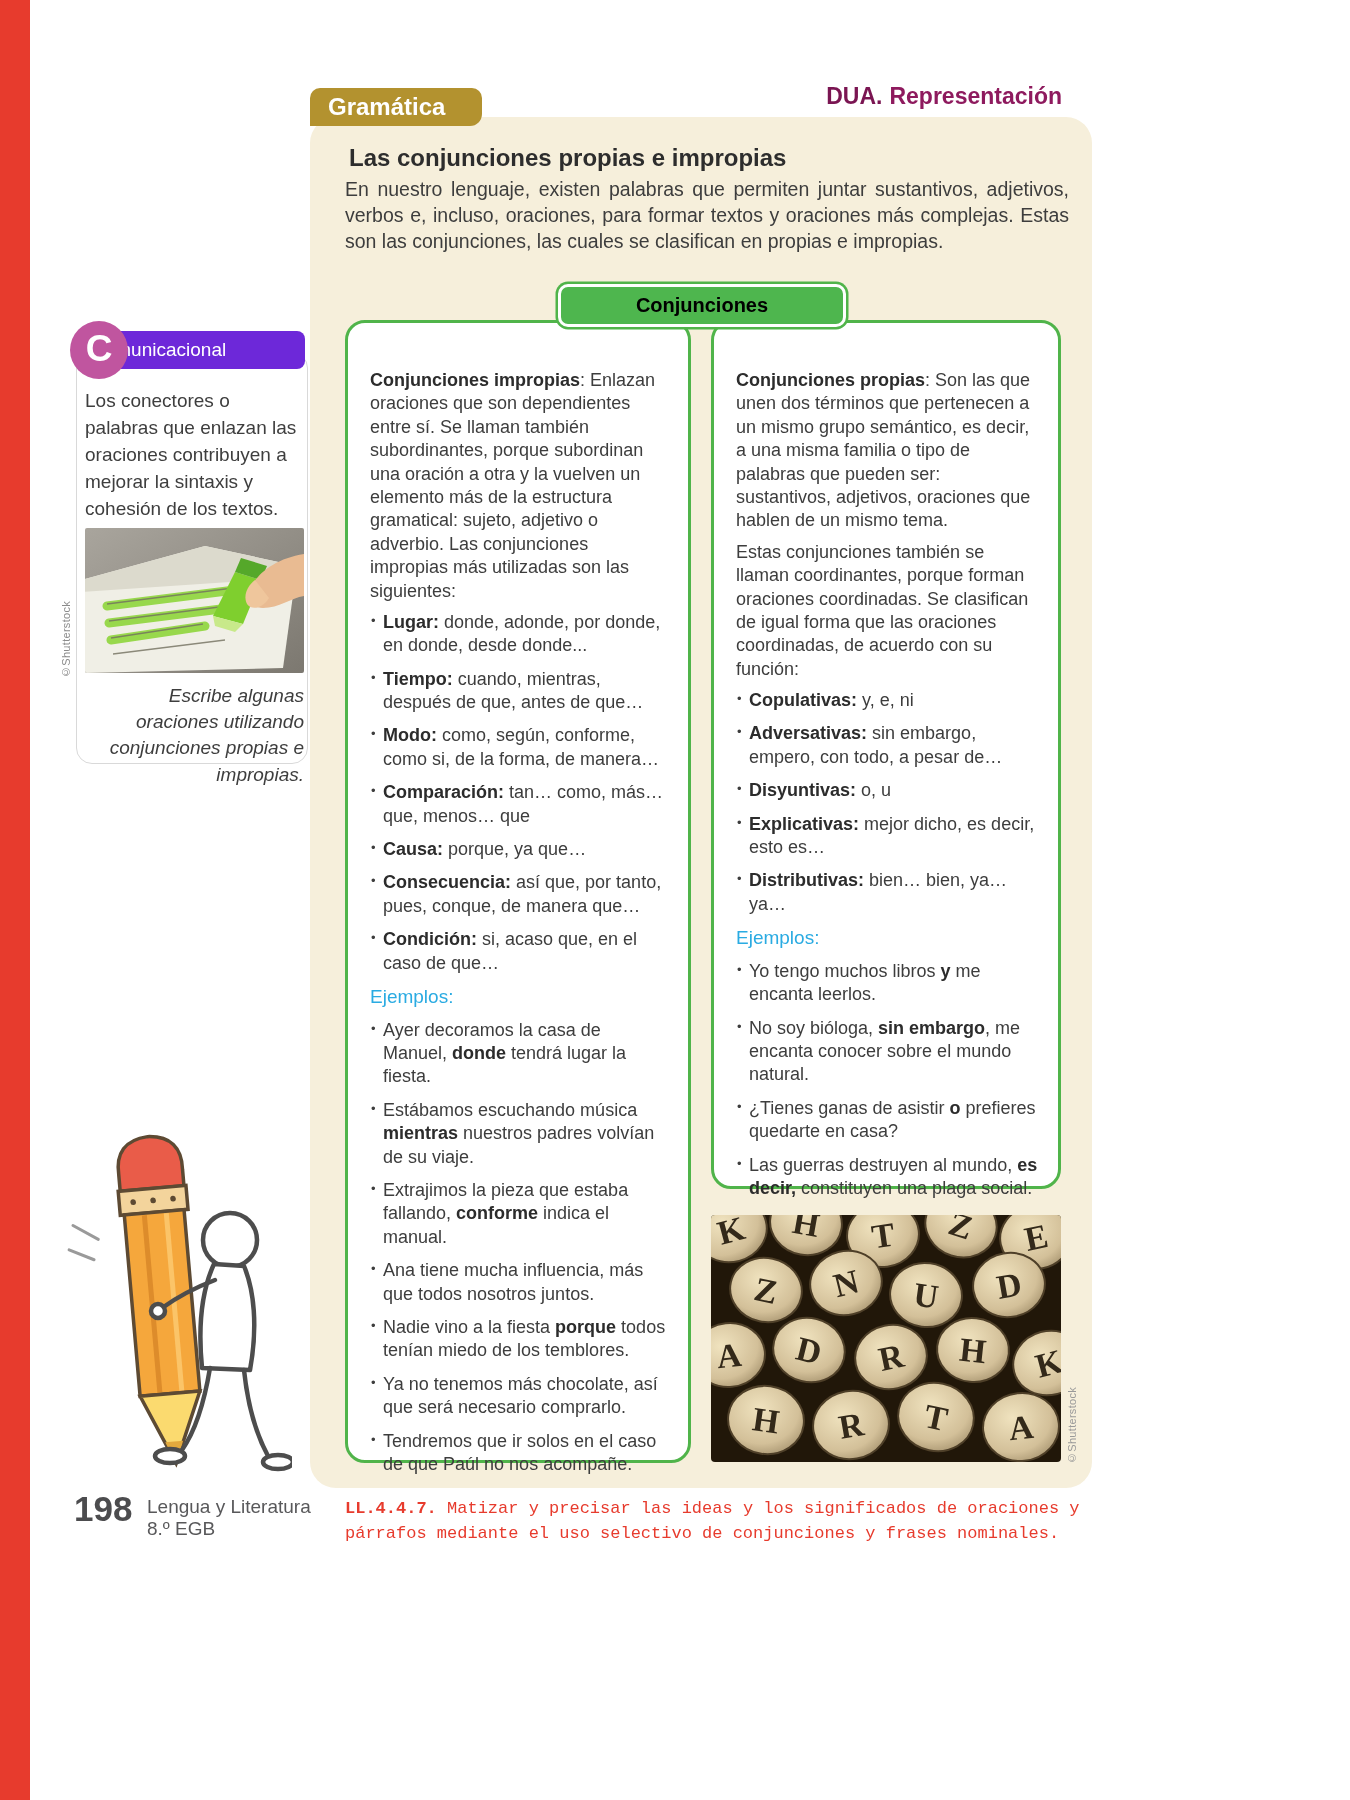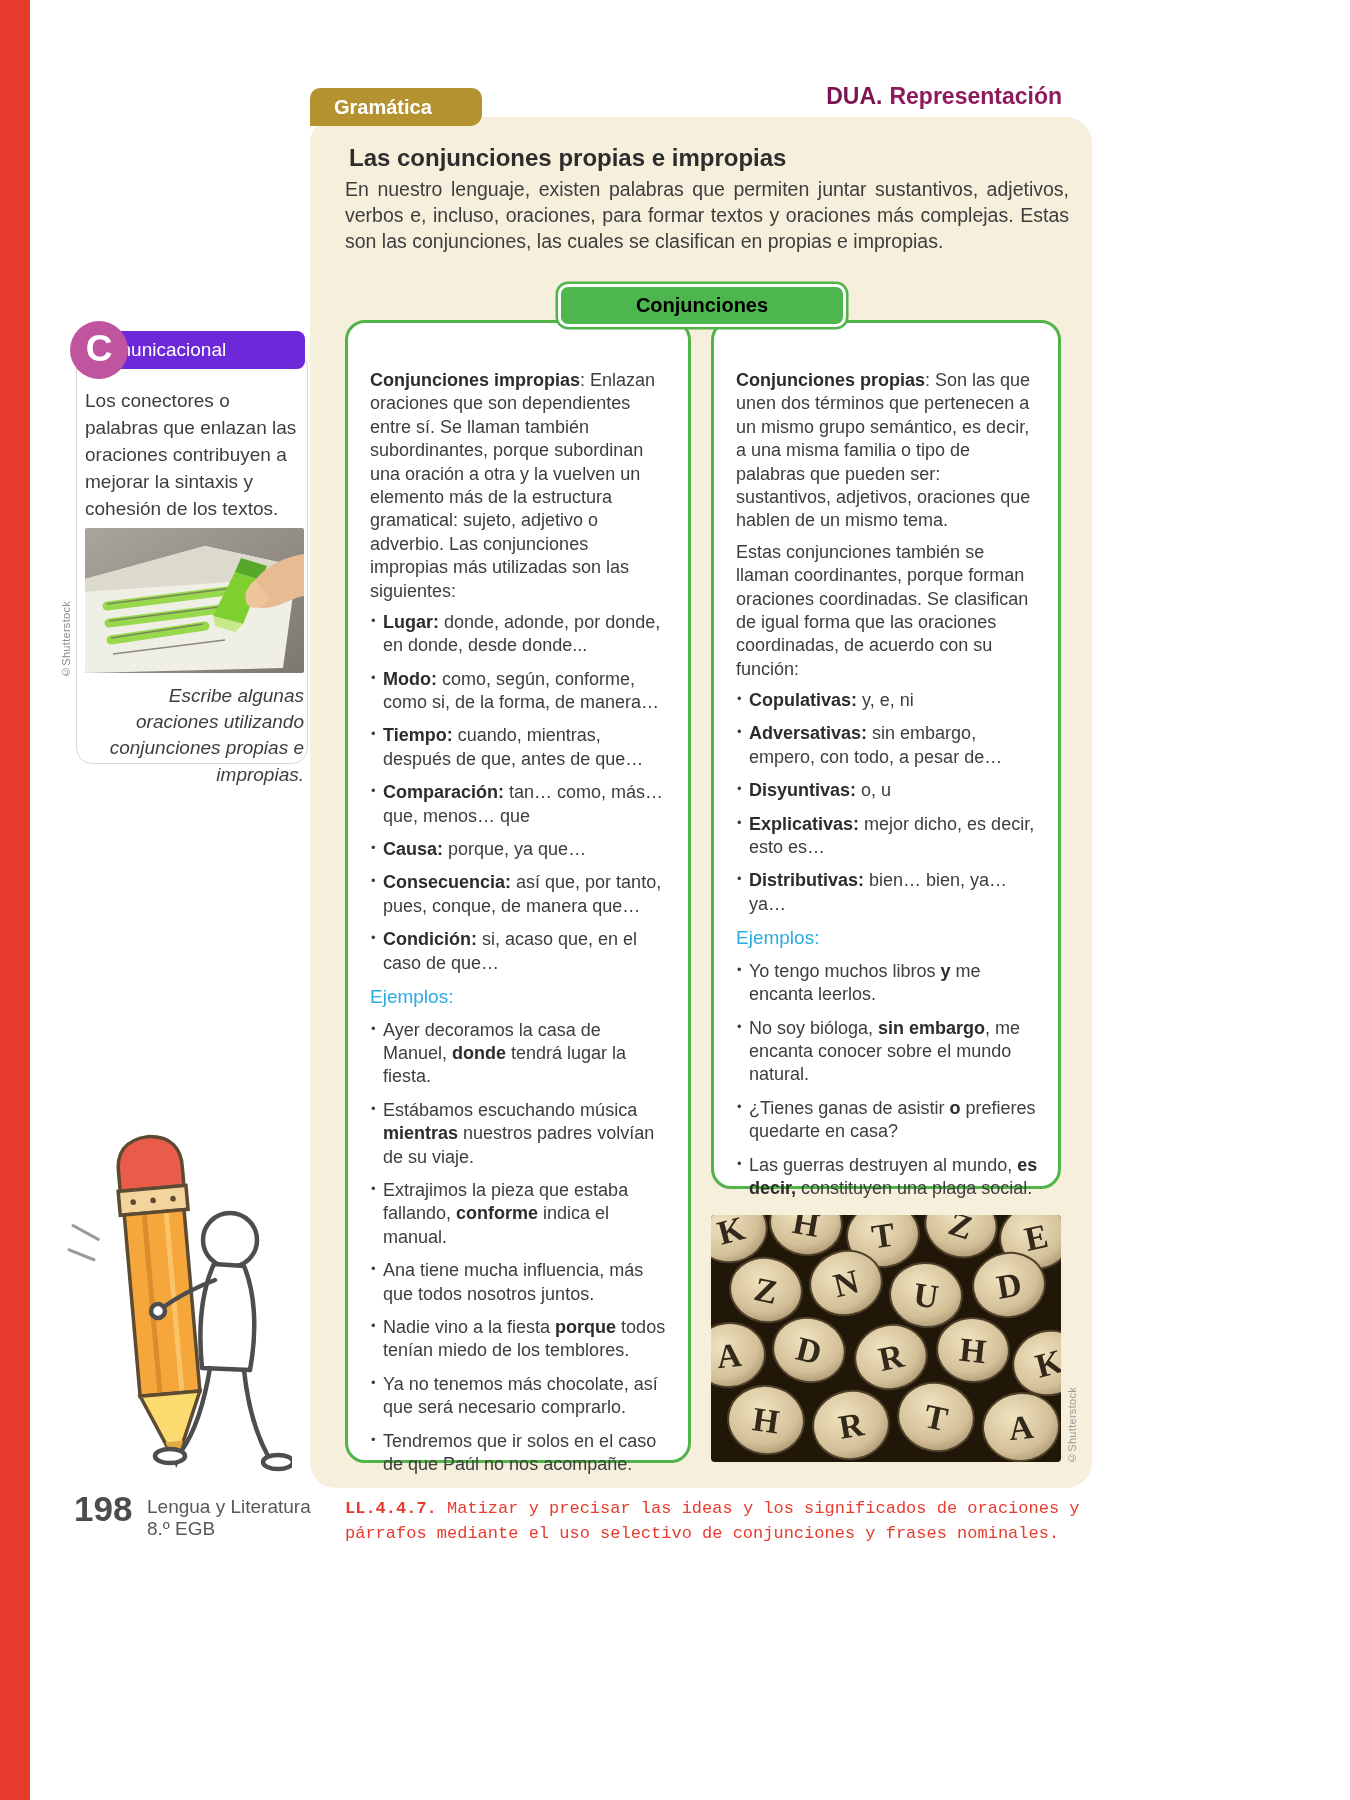--- a/index.html
+++ b/index.html
@@ -9,22 +9,22 @@
   .red-bar{position:absolute;left:0;top:0;width:30px;height:1800px;background:#e73b2d;}
 
   
   .dua{position:absolute;top:83px;right:288px;font-size:23px;font-weight:700;white-space:nowrap;}
   .dua-code{color:#7a1552;}
   .dua-val{color:#8e1a5e;margin-left:7px;}
 
   .cream{position:absolute;left:310px;top:117px;width:782px;height:1371px;background:#f6efdb;border-radius:26px;}
 
   .gram-badge{position:absolute;left:310px;top:88px;width:172px;height:38px;background:#b3922f;
-              border-radius:10px 10px 12px 0;color:#fff;font-size:20px;font-weight:700;
-              line-height:38px;padding-left:24px;box-sizing:border-box;}
+              border-radius:10px 10px 12px 0;color:#fff;font-size:24px;font-weight:700;
+              line-height:38px;padding-left:18px;box-sizing:border-box;}
 
   .title{position:absolute;left:345px;top:140px;margin:4px;font-size:24px;font-weight:700;color:#2d2d2d;}
   .intro{position:absolute;left:345px;top:177px;width:724px;margin:0;font-size:19.5px;line-height:1.33;
          color:#3d3d3d;text-align:justify;}
 
   
   .col{position:absolute;background:#ffffff;border:3px solid #50b44a;border-radius:20px;box-sizing:border-box;
        font-size:18px;line-height:1.3;color:#3d3d3d;padding:46px 19px 24px 22px;}
   .col-left{left:345px;top:320px;width:346px;height:1143px;}
   .col-right{left:711px;top:320px;width:350px;height:869px;}
@@ -83,22 +83,22 @@
 
   <div class="gram-badge">Gramática</div>
 
   <h1 class="title">Las conjunciones propias e impropias</h1>
   <p class="intro">En nuestro lenguaje, existen palabras que permiten juntar sustantivos, adjetivos, verbos e, incluso, oraciones, para formar textos y oraciones más complejas. Estas son las conjunciones, las cuales se clasifican en propias e impropias.</p>
 
   <div class="col col-left">
     <p class="lead"><span class="b">Conjunciones impropias</span><span>: Enlazan oraciones que son dependientes entre sí. Se llaman también subordinantes, porque subordinan una oración a otra y la vuelven un elemento más de la estructura gramatical: sujeto, adjetivo o adverbio. Las conjunciones impropias más utilizadas son las siguientes:</span></p>
     <ul class="blist">
       <li><span class="b">Lugar:</span><span> donde, adonde, por donde, en donde, desde donde...</span></li>
+      <li><span class="b">Tiempo:</span><span> cuando, mientras, después de que, antes de que…</span></li>
       <li><span class="b">Modo:</span><span> como, según, conforme, como si, de la forma, de manera…</span></li>
-      <li><span class="b">Tiempo:</span><span> cuando, mientras, después de que, antes de que…</span></li>
       <li><span class="b">Comparación:</span><span> tan… como, más… que, menos… que</span></li>
       <li><span class="b">Causa:</span><span> porque, ya que…</span></li>
       <li><span class="b">Consecuencia:</span><span> así que, por tanto, pues, conque, de manera que…</span></li>
       <li><span class="b">Condición:</span><span> si, acaso que, en el caso de que…</span></li>
     </ul>
     <p class="ejemplos">Ejemplos:</p>
     <ul class="blist">
       <li><span>Ayer decoramos la casa de Manuel, </span><span class="b">donde</span><span> tendrá lugar la fiesta.</span></li>
       <li><span>Estábamos escuchando música </span><span class="b">mientras</span><span> nuestros padres volvían de su viaje.</span></li>
       <li><span>Extrajimos la pieza que estaba fallando, </span><span class="b">conforme</span><span> indica el manual.</span></li>

